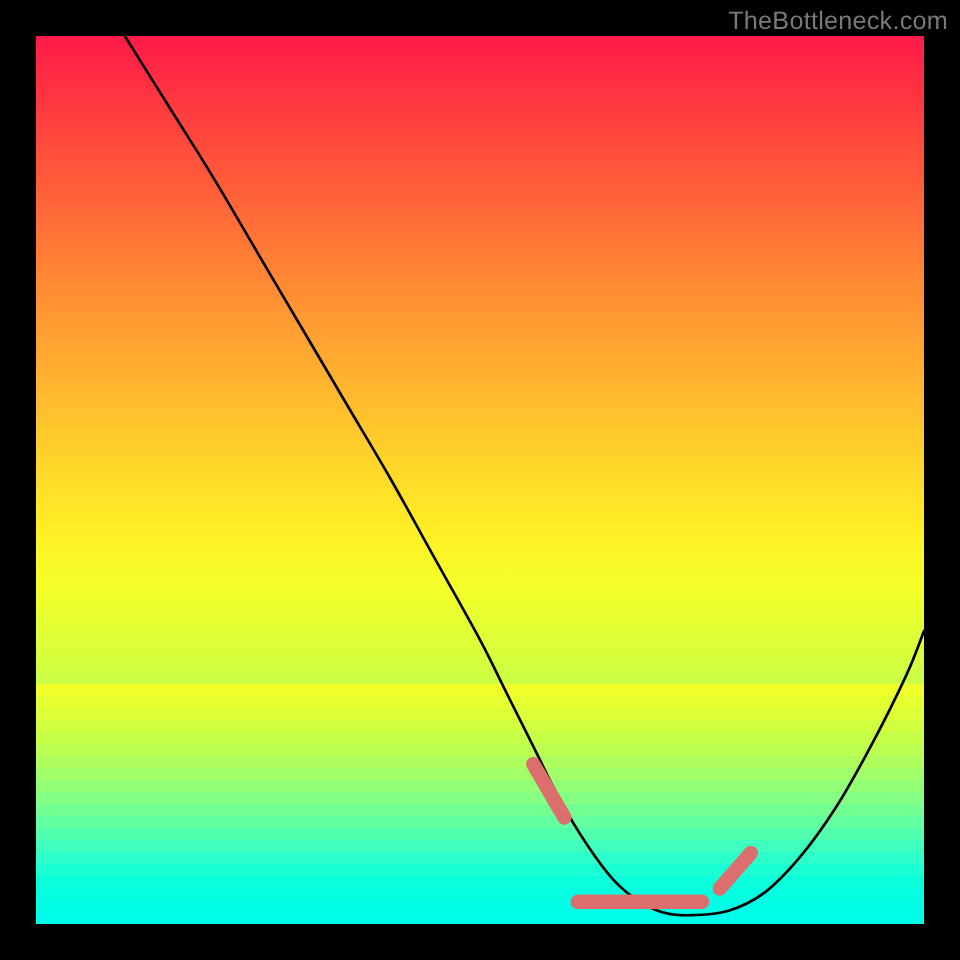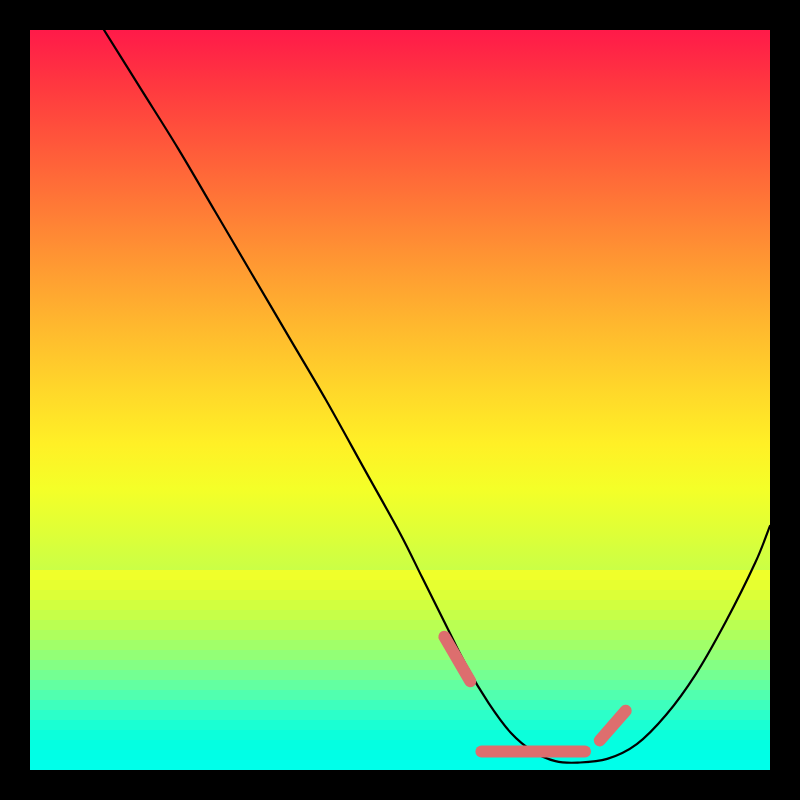--- a/index.html
+++ b/index.html
@@ -80,20 +80,21 @@
     top: 0;
     width: 740px;
     height: 740px;
     overflow: visible;
   }
 </style>
 </head>
 <body>
 
 <div class="frame">
+  <div class="watermark">TheBottleneck.com</div>
 
   <div class="plot-area">
     <div class="gradient"></div>
 
     <div class="stripes">
       <div style="background:#f0ff2a"></div>
       <div style="background:#e6ff30"></div>
       <div style="background:#dcff37"></div>
       <div style="background:#d1ff3f"></div>
       <div style="background:#c6ff48"></div>

